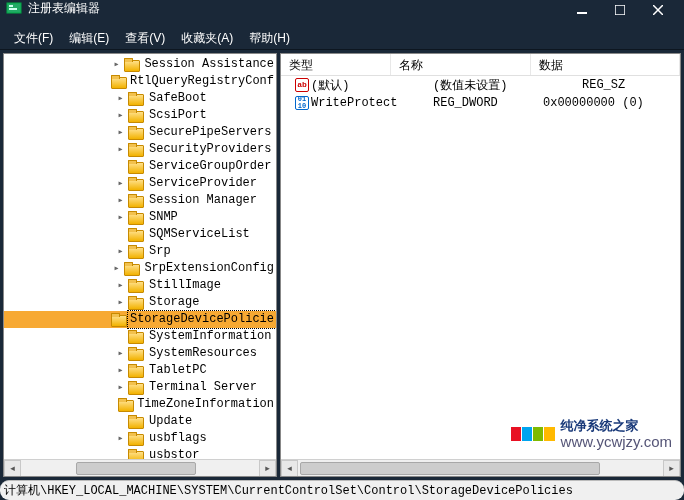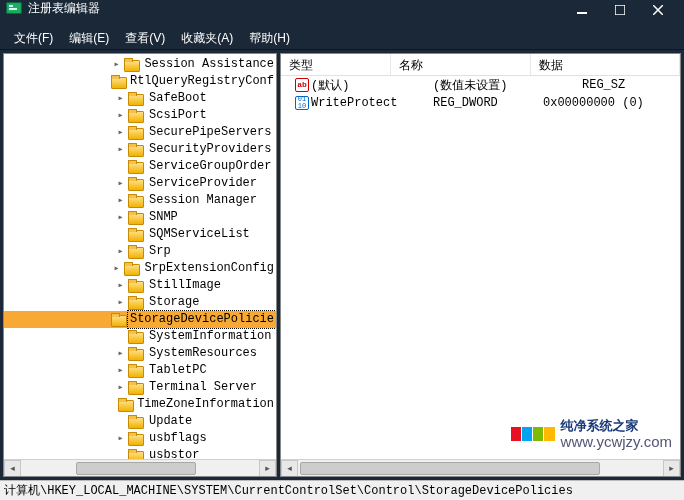--- a/index.html
+++ b/index.html
@@ -169,31 +169,31 @@
 }
 .list-row .cell { padding: 0 8px 0 12px; white-space: nowrap; }
 .icon-sz {
   width:14px; height:14px; border:1px solid #c00; background:#fff; border-radius:2px;
   display:inline-flex; align-items:center; justify-content:center;
   font-size:8px; font-weight:bold; color:#c00; line-height:1;
 }
 .icon-dw {
   width:14px; height:14px; border:1px solid #06c; background:#fff; border-radius:2px;
   display:inline-flex; align-items:center; justify-content:center;
-  font-size:7px; font-weight:normal; color:#06c; line-height:1;
+  font-size:7px; font-weight:bold; color:#06c; line-height:1;
 }
 .statusbar {
   height: 20px;
   background: #f0f0f0;
   border-top: 1px solid #bbb;
   font-family: "Consolas","Courier New",monospace;
   font-size: 12px;
   color: #000;
   padding: 2px 4px;
-  display:flex; align-items:center;
+  display:flex; align-items:center;border-radius:9px;
 }
 .watermark {
   position: absolute;
   right: 8px; bottom: 26px;
   display: flex; align-items: center;
   gap: 6px;
   background: rgba(255,255,255,0.0);
   font-size: 13px;
   color: #1a3a7a;
   font-weight: bold;

